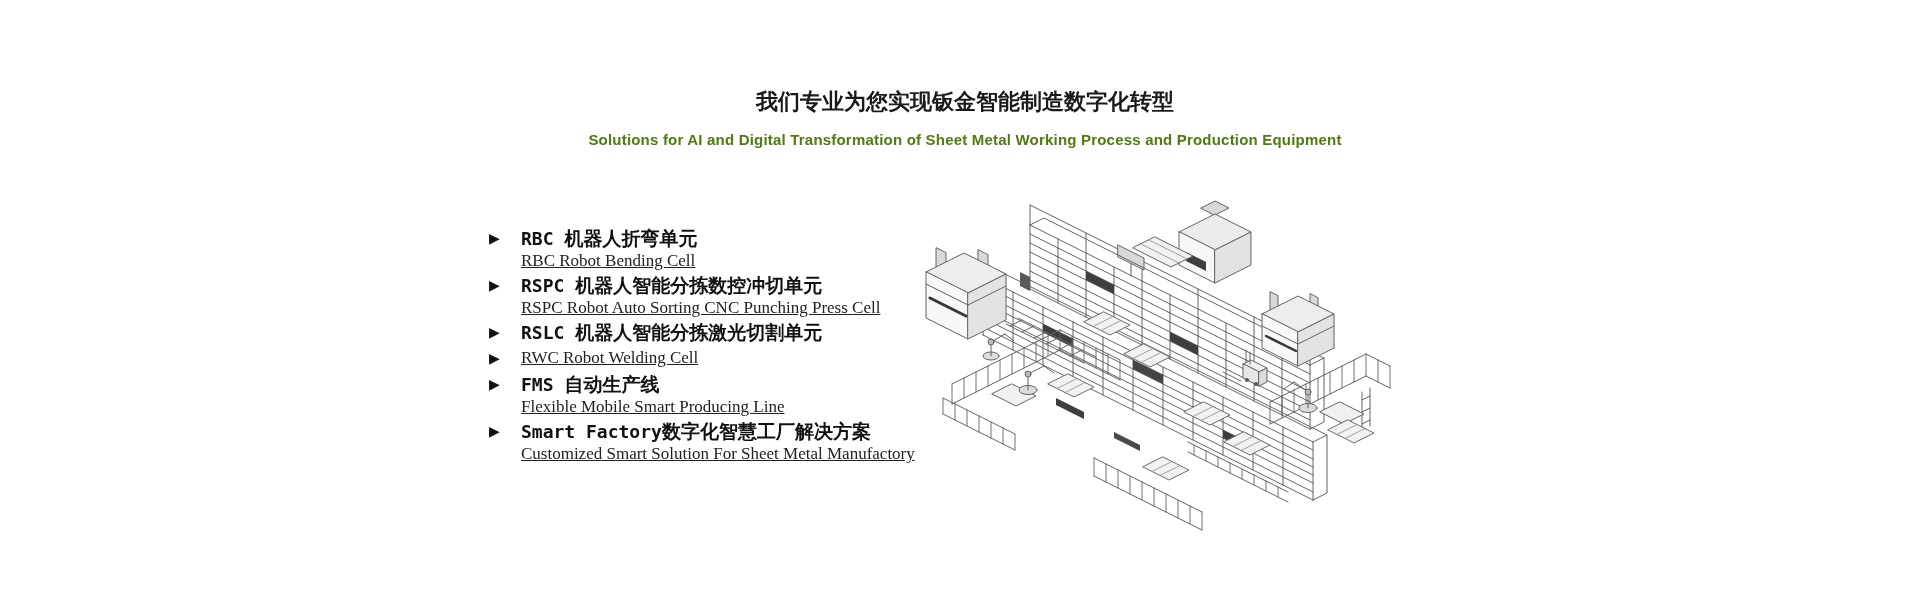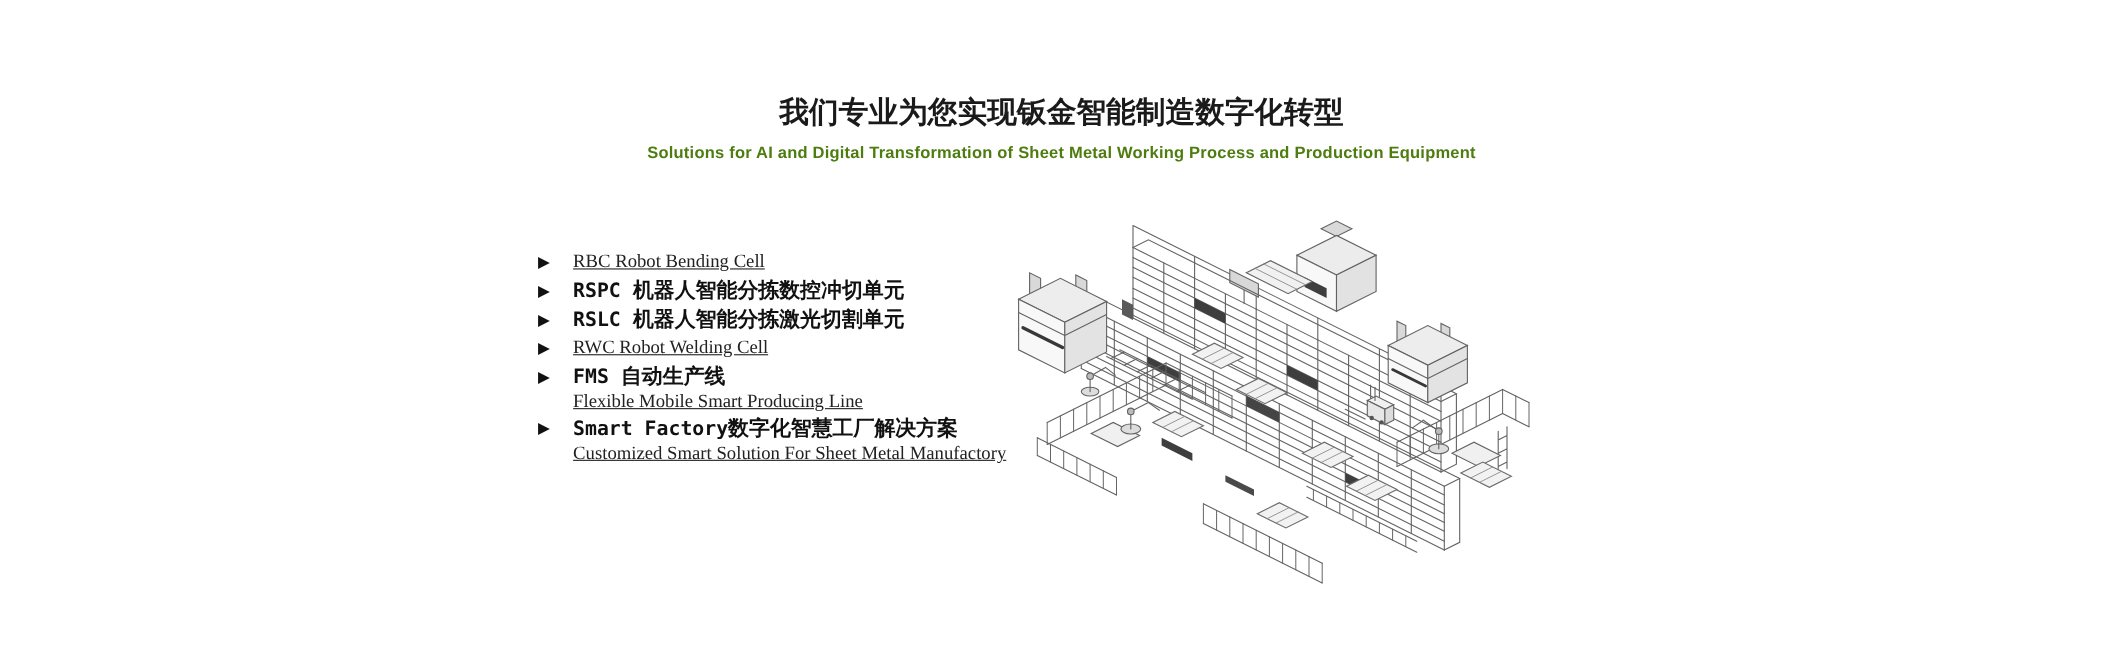--- a/index.html
+++ b/index.html
@@ -14,21 +14,21 @@
   }
   
   .header-block {
     position: absolute;
     left: 445px;
     top: 82px;
     width: 1040px;
     text-align: center;
   }
   .page-title {
-    font-size: 27px;
+    font-size: 22px;
     line-height: 40px;
     font-weight: 700;
     color: #1a1a1a;
     letter-spacing: 0px;
     white-space: nowrap;
   }
   .page-subtitle {
     margin-top: 9px;
     font-size: 15px;
     line-height: 18px;
@@ -96,30 +96,34 @@
 
   <div class="header-block">
     <div class="page-title">我们专业为您实现钣金智能制造数字化转型</div>
     <div class="page-subtitle">Solutions for AI and Digital Transformation of Sheet Metal Working Process and Production Equipment</div>
   </div>
 
   <div class="product-list">
     <div class="product-item">
       <span class="bullet">▶</span>
       <div class="product-lines">
+        <div class="zh-line">
+          <span class="code">RBC</span><span>机器人折弯单元</span>
+        </div>
         <div class="en-line">RBC Robot Bending Cell</div>
       </div>
     </div>
 
     <div class="product-item">
       <span class="bullet">▶</span>
       <div class="product-lines">
         <div class="zh-line">
           <span class="code">RSPC</span><span>机器人智能分拣数控冲切单元</span>
         </div>
+        <div class="en-line">RSPC Robot Auto Sorting CNC Punching Press Cell</div>
       </div>
     </div>
 
     <div class="product-item">
       <span class="bullet">▶</span>
       <div class="product-lines">
         <div class="zh-line">
           <span class="code">RSLC</span><span>机器人智能分拣激光切割单元</span>
         </div>
       </div>

